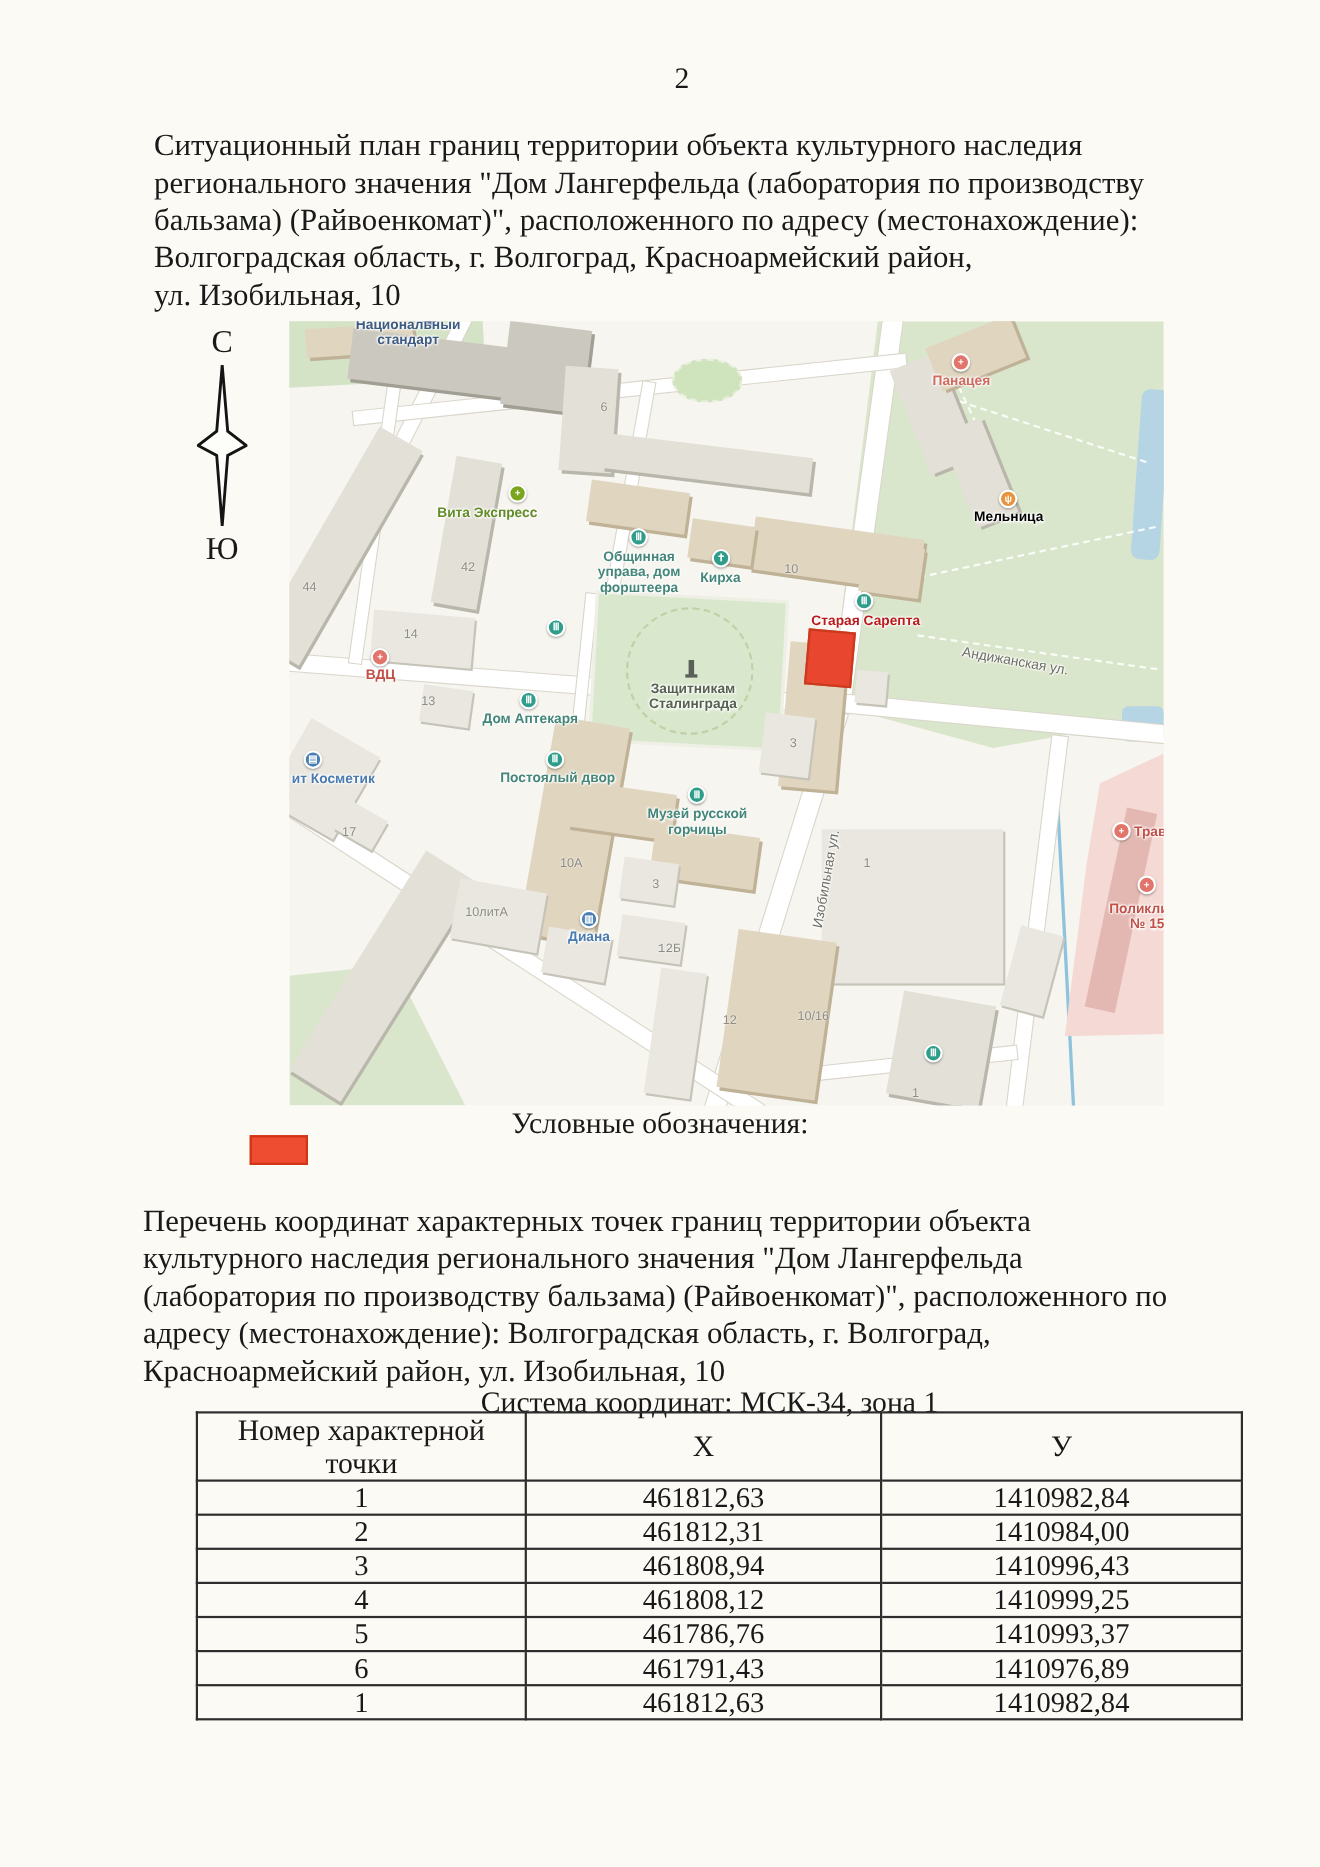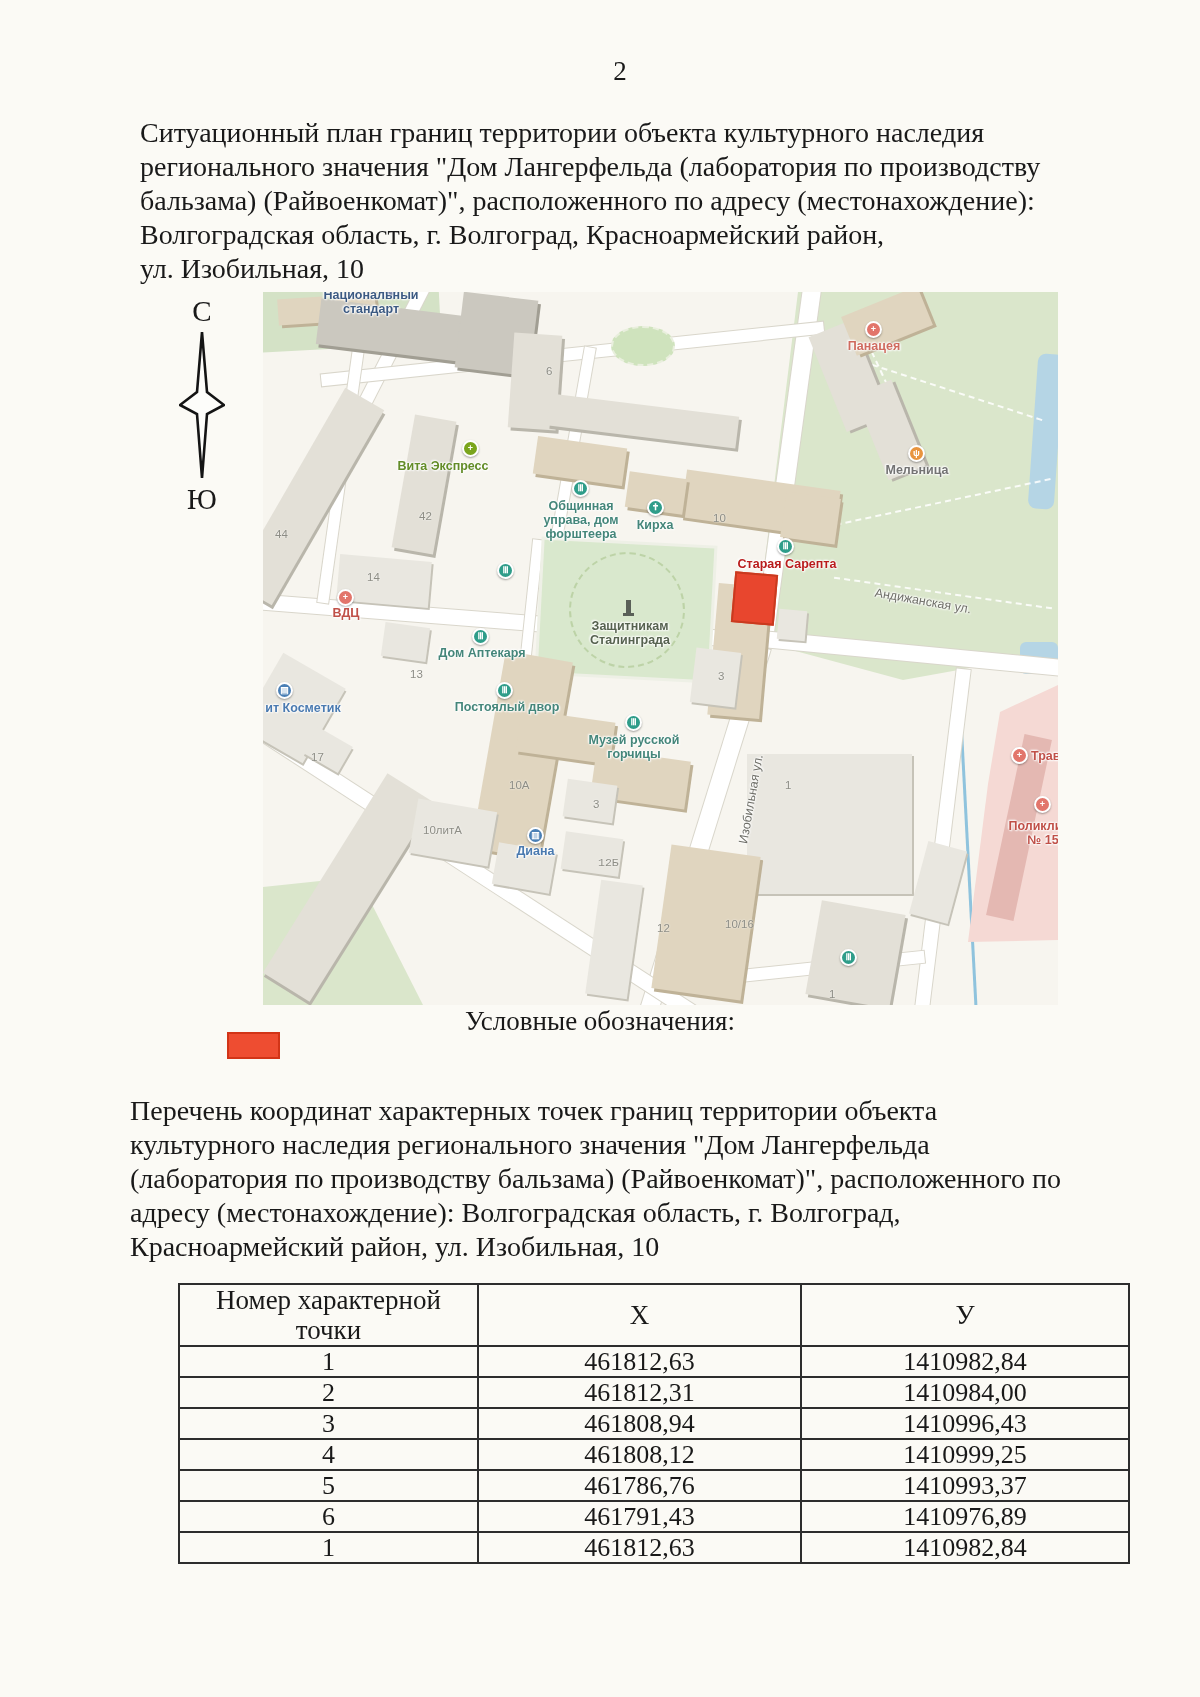--- a/index.html
+++ b/index.html
@@ -181,32 +181,32 @@
     <div class="mlabel" style="left:312px;top:327px;width:110px;color:#56624f;">Защитникам
 Сталинграда</div>
     <div class="mlabel" style="left:163px;top:354px;width:112px;color:#44867a;">Дом Аптекаря</div>
     <div class="mlabel" style="left:182px;top:408px;width:124px;color:#44867a;">Постоялый двор</div>
     <div class="mlabel" style="left:313px;top:441px;width:116px;color:#44867a;">Музей русской
 горчицы</div>
     <div class="mlabel" style="left:58px;top:314px;width:50px;color:#c05048;">ВДЦ</div>
     <div class="mlabel" style="left:-6px;top:409px;width:92px;color:#4a7ab0;">ит Косметик</div>
     <div class="mlabel" style="left:245px;top:552px;width:55px;color:#4a7ab0;">Диана</div>
     <div class="mlabel" style="left:573px;top:47px;width:76px;color:#cf6a5e;">Панацея</div>
-    <div class="mlabel" style="left:613px;top:171px;width:82px;color:#737373;">Мельница</div>
+    <div class="mlabel" style="left:613px;top:171px;width:82px;color:#000000;">Мельница</div>
     <div class="mlabel" style="left:768px;top:457px;width:44px;color:#c05048;text-align:left;">Трав</div>
     <div class="mlabel" style="left:745px;top:527px;width:70px;color:#c05048;">Поликлини
 № 15</div>
     <div class="mlabel" style="left:602px;top:302px;width:116px;color:#6f6f68;font-weight:normal;transform:rotate(10deg);">Андижанская ул.</div>
     <div class="mlabel" style="left:432px;top:500px;width:112px;color:#6f6f68;font-weight:normal;transform:rotate(-80deg);">Изобильная ул.</div>
 
     <div class="mnum" style="left:283px;top:73px;">6</div>
     <div class="mnum" style="left:156px;top:218px;">42</div>
     <div class="mnum" style="left:12px;top:236px;">44</div>
     <div class="mnum" style="left:104px;top:279px;">14</div>
-    <div class="mnum" style="left:120px;top:376px;margin-left:27px;">13</div>
+    <div class="mnum" style="left:120px;top:340px;">13</div>
     <div class="mnum" style="left:48px;top:459px;">17</div>
     <div class="mnum" style="left:450px;top:220px;">10</div>
     <div class="mnum" style="left:246px;top:487px;">10А</div>
     <div class="mnum" style="left:455px;top:378px;">3</div>
     <div class="mnum" style="left:330px;top:506px;">3</div>
     <div class="mnum" style="left:160px;top:532px;">10литА</div>
     <div class="mnum" style="left:335px;top:564px;font-family:Liberation Mono, monospace;">12Б</div>
     <div class="mnum" style="left:394px;top:630px;">12</div>
     <div class="mnum" style="left:462px;top:626px;text-align:right;">10/16</div>
     <div class="mnum" style="left:522px;top:487px;">1</div>
@@ -214,20 +214,21 @@
   </div>
 
   <div class="abs legend-title">Условные обозначения:</div>
   <div class="abs legend-swatch"></div>
 
   <div class="abs h2">Перечень координат характерных точек границ территории объекта
 культурного наследия регионального значения "Дом Лангерфельда
 (лаборатория по производству бальзама) (Райвоенкомат)", расположенного по
 адресу (местонахождение): Волгоградская область, г. Волгоград,
 Красноармейский район, ул. Изобильная, 10</div>
+  <div class="abs coordsys">Система координат: МСК-34, зона 1</div>
 
   <table class="coords">
     <colgroup>
         <col style="width:299px">
         <col style="width:323px">
         <col style="width:328px">
       </colgroup>
     <tbody>
         <tr>
       <th>Номер характерной

